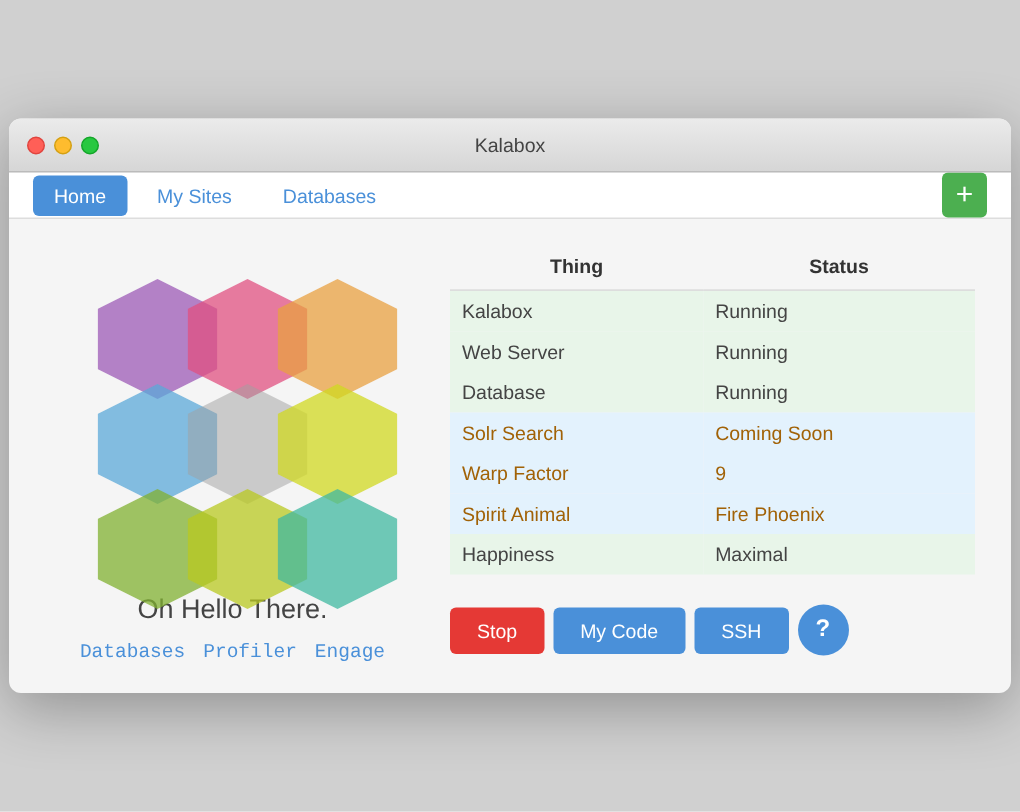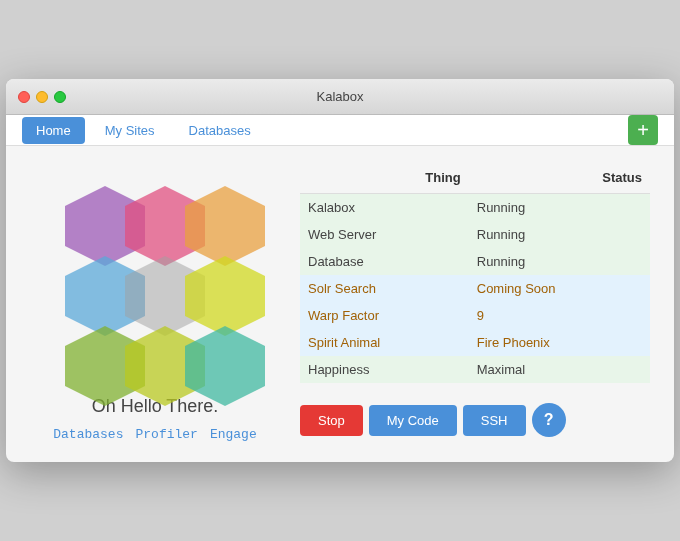--- a/index.html
+++ b/index.html
@@ -134,21 +134,21 @@
       display: flex;
       flex-direction: column;
     }
     .status-table {
       width: 100%;
       border-collapse: collapse;
       font-size: 13px;
       margin-bottom: 16px;
     }
     .status-table th {
-      text-align: right;
+      text-align: center;
       padding: 4px 8px 8px 8px;
       font-weight: 700;
       color: #333;
       border-bottom: 1px solid #ddd;
     }
     .status-table td {
       padding: 6px 8px;
       color: #444;
     }
     .row-green { background: #e8f5e9; }

